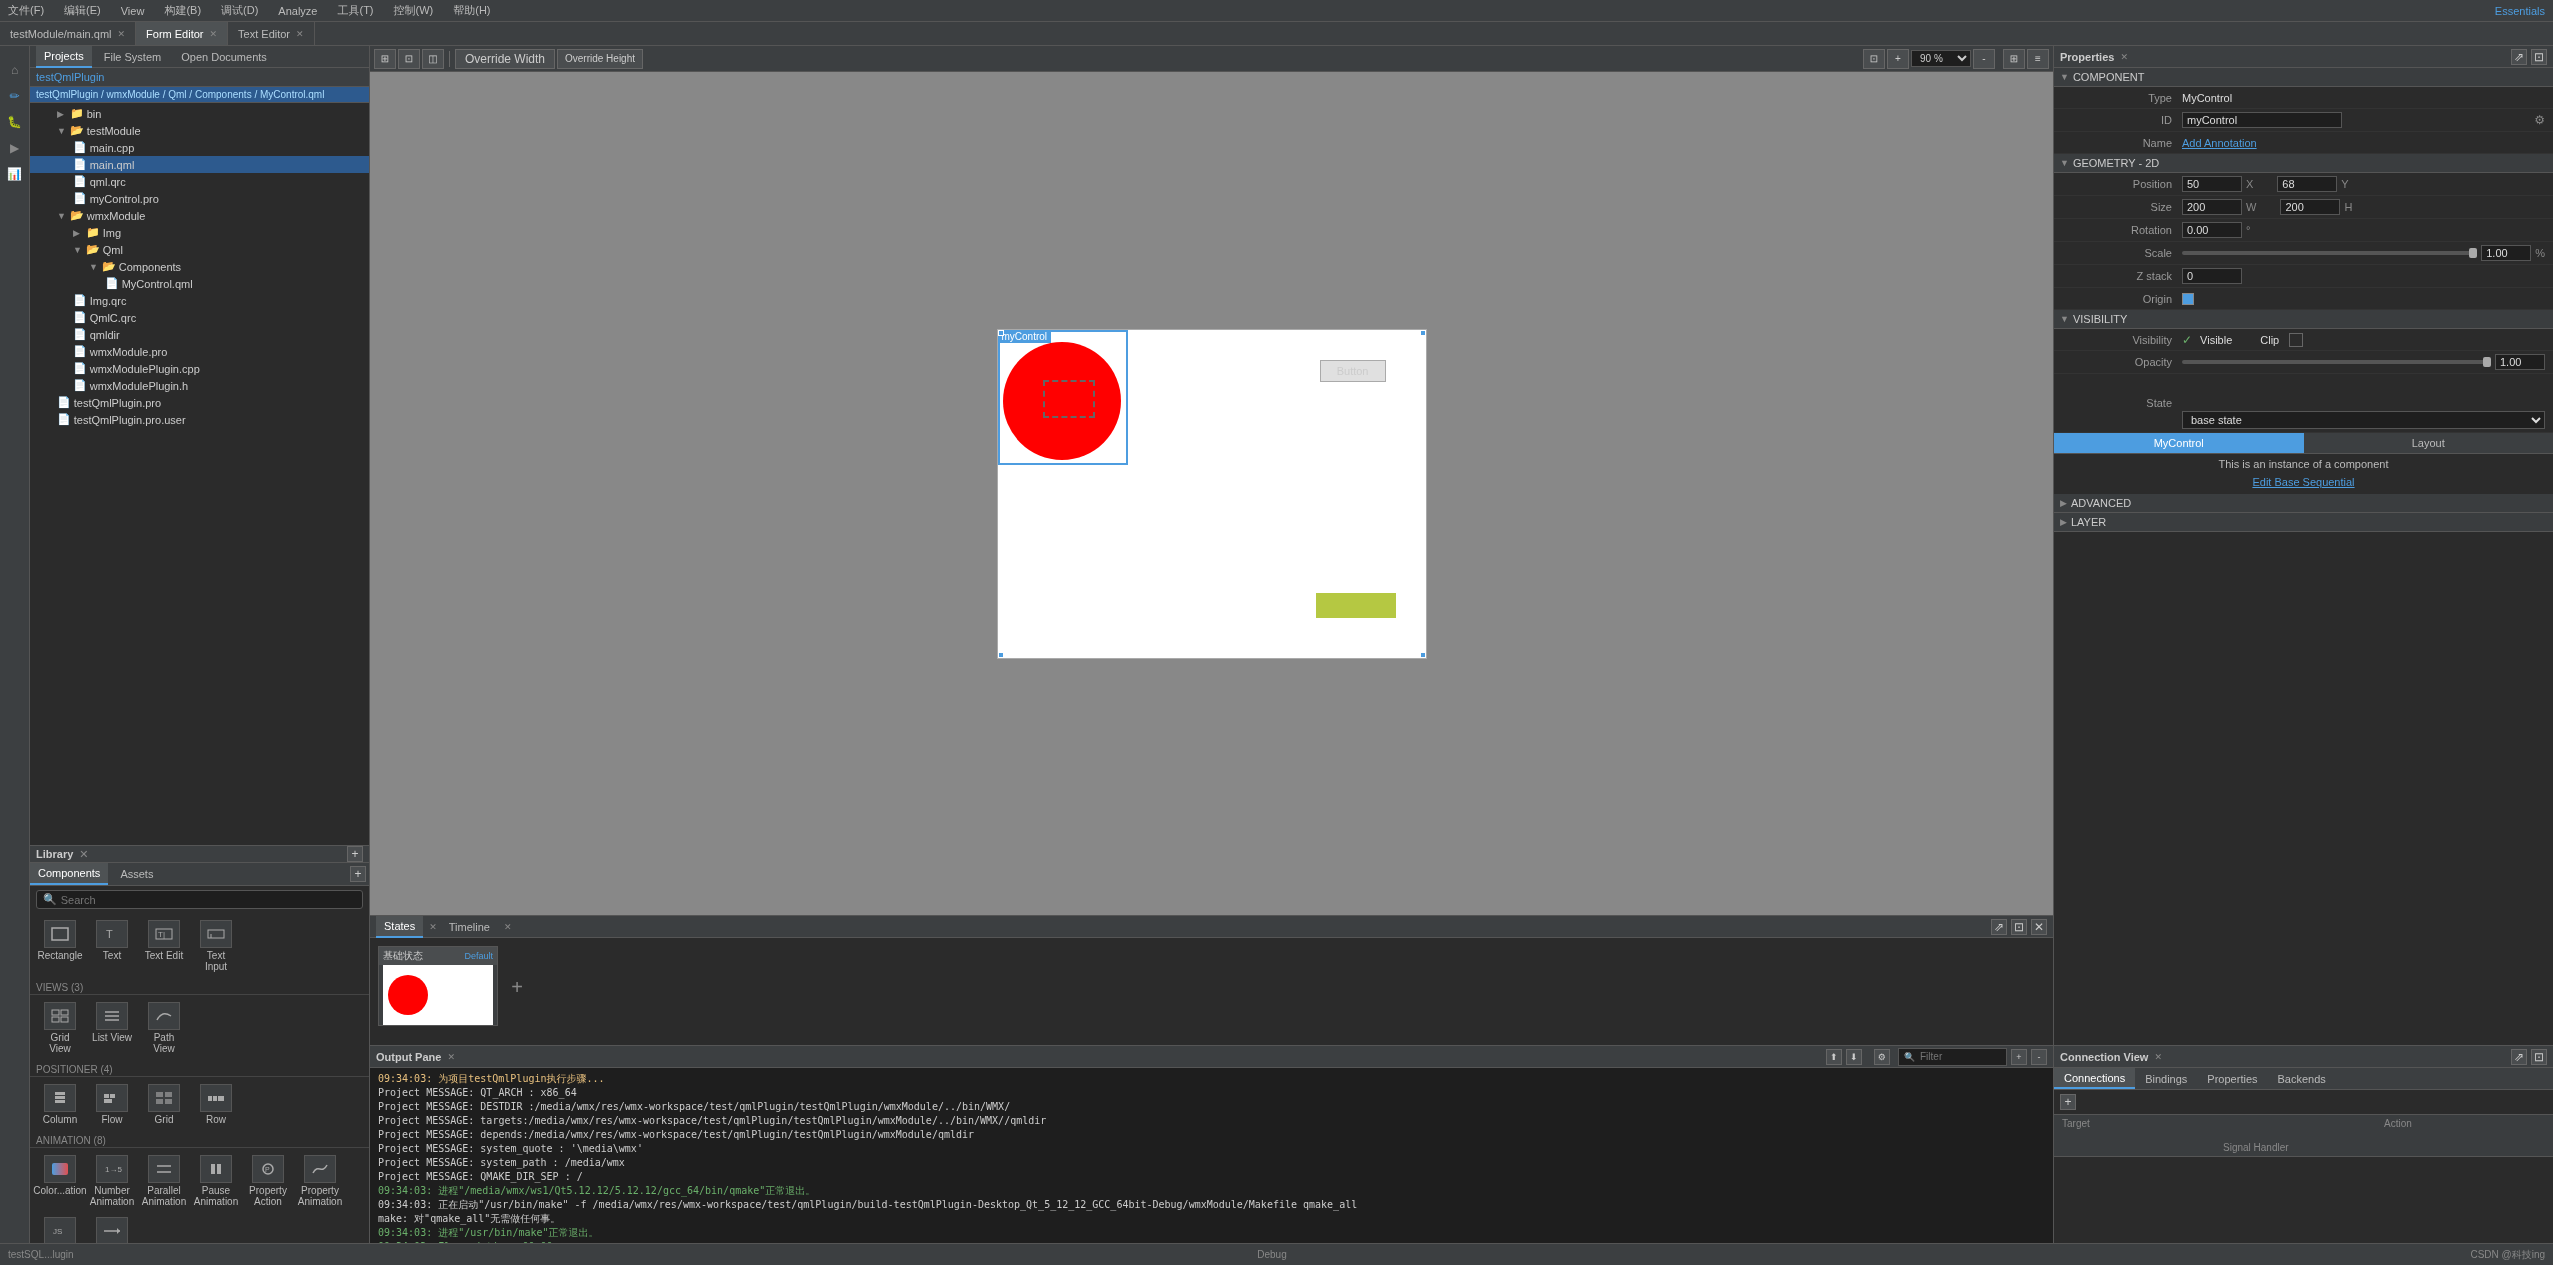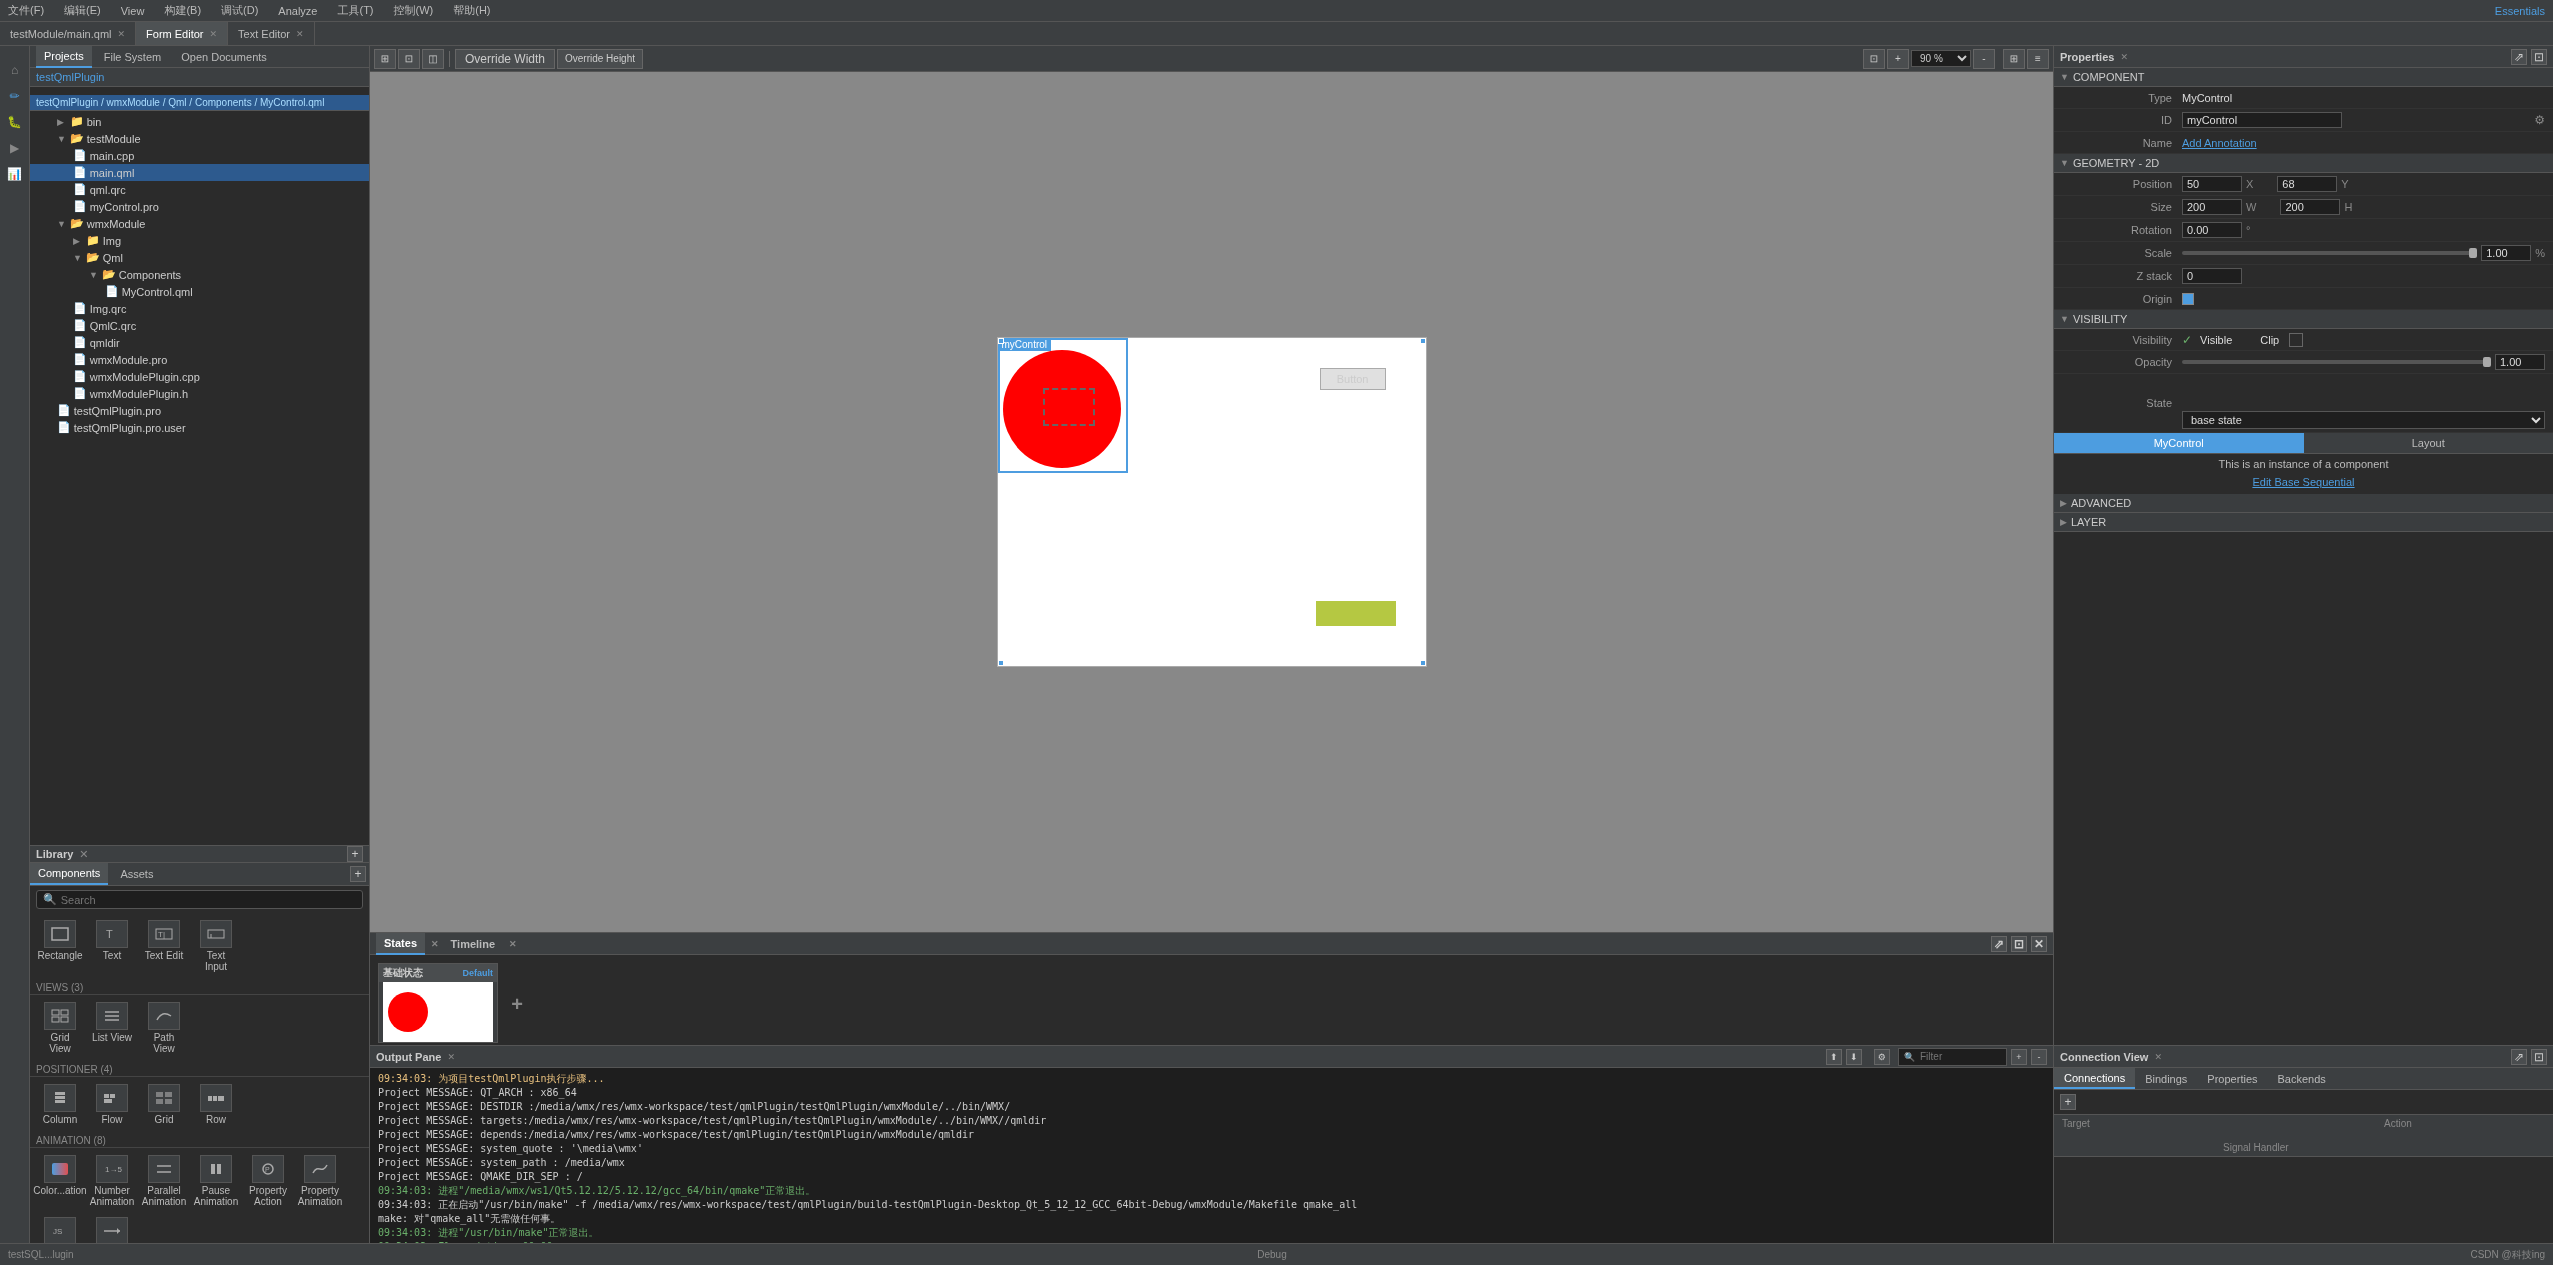--- a/index.html
+++ b/index.html
@@ -195,26 +195,25 @@
     
     .center-area {
       flex: 1;
       display: flex;
       flex-direction: column;
       min-width: 0;
     }
 
     
     .states-panel {
-      height: 113px;
+      height: 130px;
       background: #2b2b2b;
       border-top: 1px solid #555;
       display: flex;
       flex-direction: column;
-      font-weight: bold;
     }
 
     
     .output-pane {
       height: 220px;
       background: #1e1e1e;
       border-top: 1px solid #555;
       display: flex;
       flex-direction: column;
     }
@@ -578,21 +577,21 @@
       <div class="panel-tab active">Projects</div>
       <div class="panel-tab">File System</div>
       <div class="panel-tab">Open Documents</div>
       <div style="flex:1"></div>
     </div>
 
     <div style="background:#3c3f41; padding:3px 6px; border-bottom:1px solid #555; font-size:11px; color:#ccc; display:flex; align-items:center; gap:4px;">
       <span style="color:#4d9de0">testQmlPlugin</span>
     </div>
 
-    <div style="background:#2d5a8e; padding:2px 6px; border-bottom:1px solid #555; font-size:10px; color:#aaddff; white-space:nowrap; overflow:hidden;margin-top:8px;">
+    <div style="background:#2d5a8e; padding:2px 6px; border-bottom:1px solid #555; font-size:10px; color:#aaddff; white-space:nowrap; overflow:hidden;">
       testQmlPlugin / wmxModule / Qml / Components / MyControl.qml
     </div>
 
     <div class="project-tree">
       <div class="tree-item">
         <span style="width:16px"></span>
         <span class="tree-arrow">▶</span>
         <span style="color:#f0c040">📁</span>
         <span>bin</span>
       </div>

